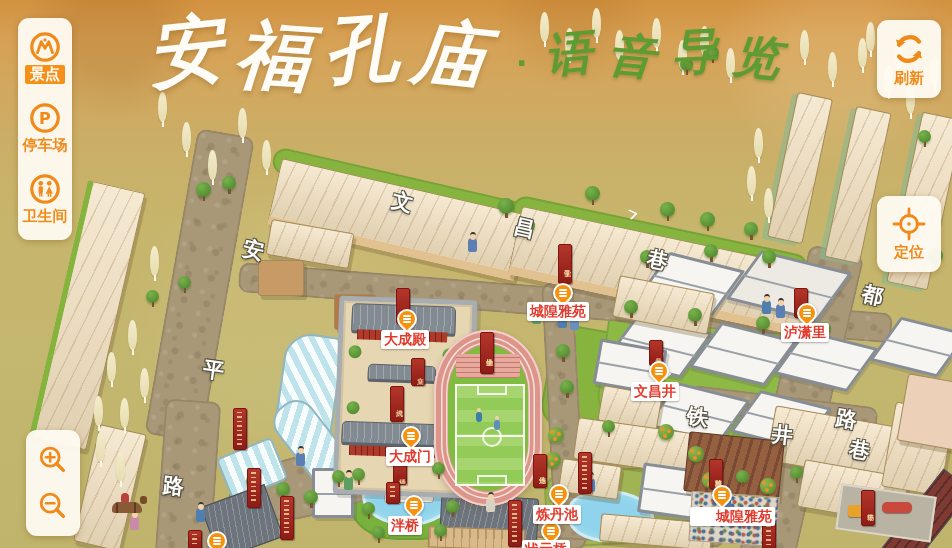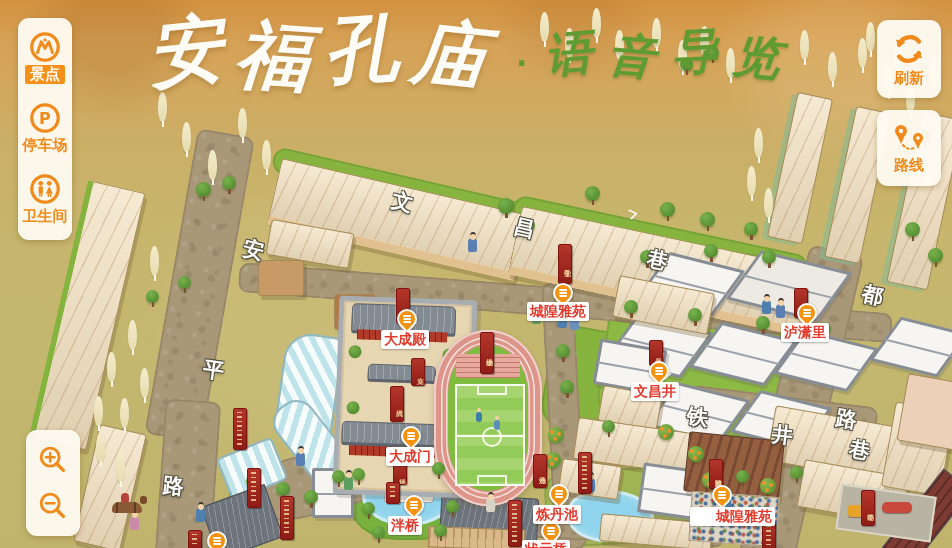--- a/index.html
+++ b/index.html
@@ -330,31 +330,30 @@
         <rect x="11.8" y="22" width="1.5" height="4" fill="#F08A1A"></rect>
         <rect x="13.8" y="22" width="1.5" height="4" fill="#F08A1A"></rect>
         <circle cx="22.5" cy="12" r="2.5" fill="#F08A1A"></circle>
         <path d="M22.5 15 L26.3 23 L18.7 23 Z" fill="#F08A1A"></path>
         <rect x="20.8" y="23" width="1.5" height="3.4" fill="#F08A1A"></rect>
         <rect x="23.2" y="23" width="1.5" height="3.4" fill="#F08A1A"></rect>
       </svg>
       <span class="p-label">卫生间</span>
     </div>
   </div>
-  <div class="panel p-item" style="left:877px;top:110px;width:64px;height:76px;justify-content:center;">
-    <svg class="icon" width="38" height="34" viewBox="0 0 38 34">
-      <circle cx="11" cy="10" r="6" fill="#F08A1A"></circle>
-        <path d="M6.5 13 L11 23 L15.5 13 Z" fill="#F08A1A"></path>
-        <circle cx="11" cy="10" r="2.2" fill="#fff"></circle>
-      <circle cx="28" cy="17" r="5" fill="#F08A1A"></circle>
-        <path d="M24.2 19.5 L28 28 L31.8 19.5 Z" fill="#F08A1A"></path>
-        <circle cx="28" cy="17" r="1.8" fill="#fff"></circle>
-      <path d="M13 24 Q18 30 24 27" fill="none" stroke="#F08A1A" stroke-width="2" stroke-dasharray="2 3" stroke-linecap="round"></path>
+  <div class="panel p-item" style="left:877px;top:196px;width:64px;height:76px;justify-content:center;">
+    <svg class="icon" width="36" height="36" viewBox="0 0 36 36">
+      <circle cx="18" cy="18" r="8.5" fill="none" stroke="#F08A1A" stroke-width="2.8"></circle>
+      <line x1="18" y1="3" x2="18" y2="10" stroke="#F08A1A" stroke-width="2.8" stroke-linecap="round"></line>
+      <line x1="18" y1="26" x2="18" y2="33" stroke="#F08A1A" stroke-width="2.8" stroke-linecap="round"></line>
+      <line x1="3" y1="18" x2="10" y2="18" stroke="#F08A1A" stroke-width="2.8" stroke-linecap="round"></line>
+      <line x1="26" y1="18" x2="33" y2="18" stroke="#F08A1A" stroke-width="2.8" stroke-linecap="round"></line>
+      <circle cx="18" cy="18" r="1.8" fill="#F08A1A"></circle>
     </svg>
-    <span class="p-label">路线</span>
+    <span class="p-label">定位</span>
   </div>
 
   <div class="panel" style="left:26px;top:430px;width:54px;height:106px;display:flex;flex-direction:column;align-items:center;justify-content:space-evenly;">
     <svg class="icon" width="34" height="34" viewBox="0 0 36 36">
       <circle cx="15" cy="15" r="9.5" fill="none" stroke="#F08A1A" stroke-width="3"></circle>
       <line x1="22" y1="22" x2="29" y2="29" stroke="#F08A1A" stroke-width="3.6" stroke-linecap="round"></line>
       <line x1="10.5" y1="15" x2="19.5" y2="15" stroke="#F08A1A" stroke-width="2.6" stroke-linecap="round"></line>
       <line x1="15" y1="10.5" x2="15" y2="19.5" stroke="#F08A1A" stroke-width="2.6" stroke-linecap="round"></line>
     </svg>
     <svg class="icon" width="34" height="34" viewBox="0 0 36 36">

